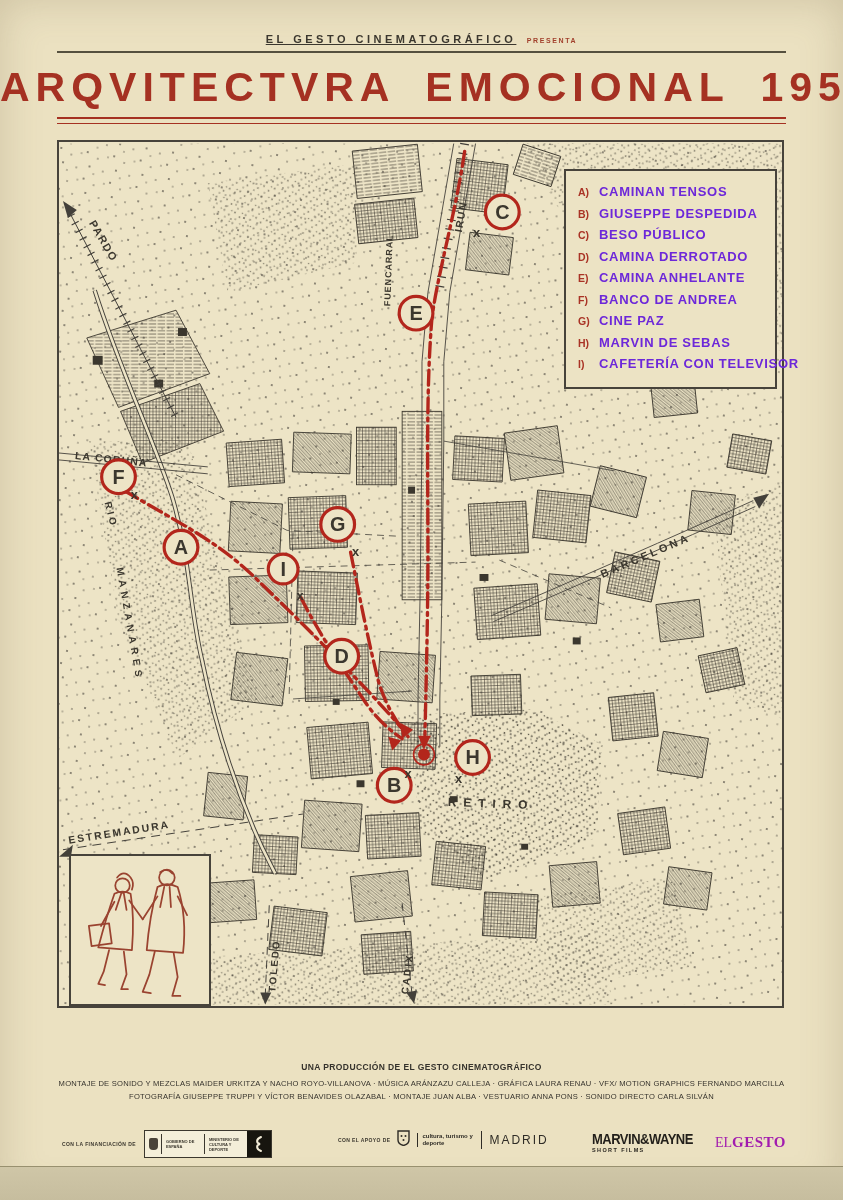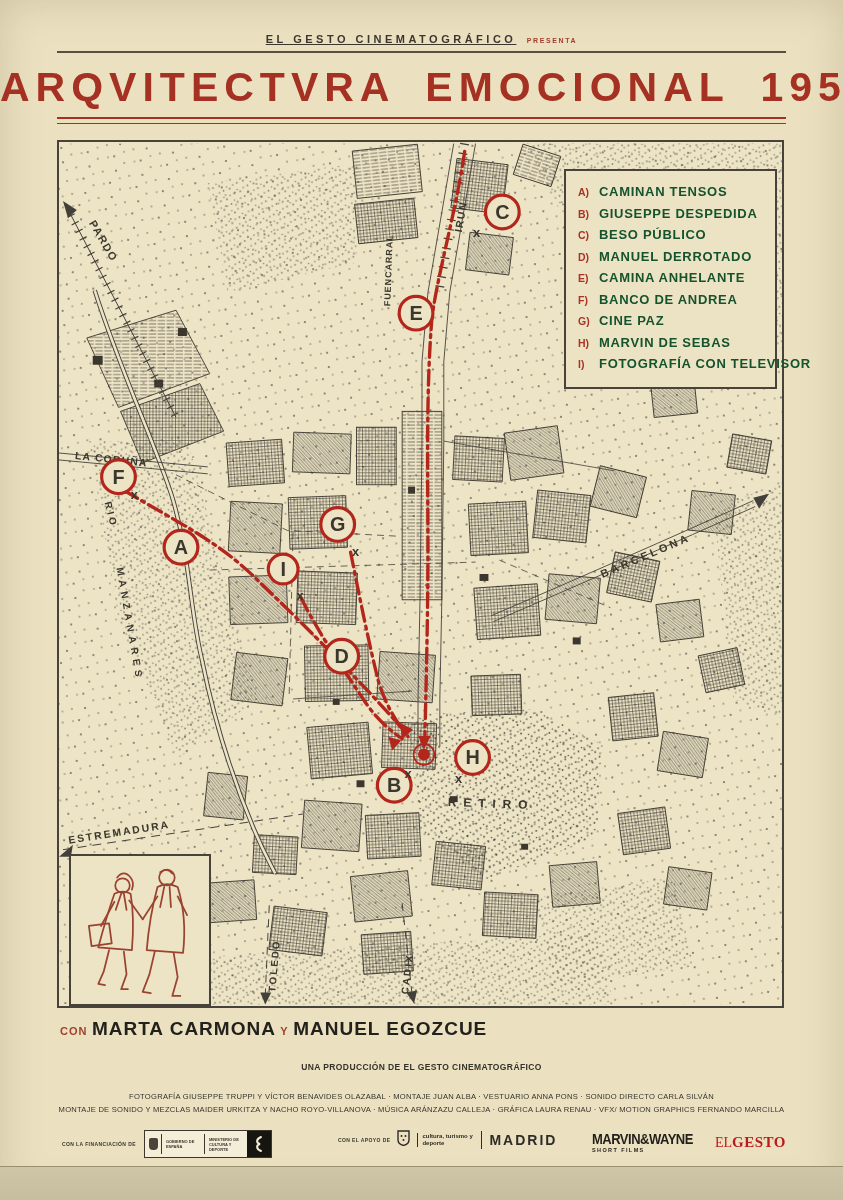--- a/index.html
+++ b/index.html
@@ -16,48 +16,48 @@
   .rule-red-b{position:absolute;left:57px;right:57px;top:123px;border-top:1.5px solid #a53122;}
   
   .map-frame{position:absolute;left:57px;top:140px;width:727px;height:868px;
              border:2px solid #47433b;background:#ede4c6;box-sizing:border-box;}
   .map-frame svg{position:absolute;left:0;top:0;}
   svg text{font-family:"Liberation Sans",sans-serif;fill:#3b372e;font-weight:700;}
   .legend-box{position:absolute;left:505px;top:27px;width:213px;background:#ece3c4;
               border:2px solid #47433b;padding:13px 10px 9px 12px;box-sizing:border-box;}
   .lg-row{display:flex;align-items:baseline;margin-bottom:6.5px;}
   .lg-key{width:21px;flex:none;color:#a93325;font-size:10.5px;font-weight:700;}
-  .lg-label{color:#14532d;font-size:13px;font-weight:700;letter-spacing:.7px;white-space:nowrap;}
+  .lg-label{color:#6d28d9;font-size:13px;font-weight:700;letter-spacing:.7px;white-space:nowrap;}
   .figure-box{position:absolute;left:10px;top:712px;width:142px;height:152px;background:#ede4c6;
               border:2px solid #47433b;box-sizing:border-box;}
   
   .cast-line{position:absolute;left:60px;top:1018px;color:#23211c;white-space:nowrap;}
   .cast-small{font-size:11px;font-weight:700;color:#a2402c;letter-spacing:1px;}
   .cast-name{font-size:19px;font-weight:700;letter-spacing:1px;color:#23211c;}
   .credits{position:absolute;top:1062px;left:0;width:100%;text-align:center;color:#35322c;}
-  .credits .c1{font-size:8.5px;font-weight:700;letter-spacing:.4px;margin-bottom:19px;}
+  .credits .c1{font-size:8.5px;font-weight:700;letter-spacing:.4px;margin-bottom:6px;}
   .credits .cl{font-size:7.6px;font-weight:400;letter-spacing:.25px;line-height:12.5px;}
   
   .footer{position:absolute;left:0;top:1124px;width:100%;height:40px;color:#2f2c26;}
   .micro-label{font-size:5px;letter-spacing:.4px;font-weight:700;color:#3b372e;}
   .fin-group{position:absolute;left:62px;top:6px;display:flex;align-items:center;gap:8px;}
   .gov-box{display:flex;align-items:center;border:1px solid #3b372e;background:#f4eed9;height:26px;padding:0 0 0 4px;}
   .gov-shield{width:9px;height:12px;background:#4a4339;border-radius:2px 2px 4px 4px;margin-right:3px;}
   .gov-texts{display:flex;flex-direction:column;justify-content:center;border-left:1px solid #3b372e;padding:0 4px;height:20px;}
   .gov-texts span{font-size:4px;line-height:5px;font-weight:700;color:#3b372e;width:34px;}
   .icaa{width:24px;height:26px;background:#17150f;display:flex;align-items:center;justify-content:center;}
   .apoyo-group{position:absolute;left:338px;top:6px;display:flex;align-items:center;gap:7px;}
   .madrid-shield{flex:none;}
   .madrid-dept{font-size:6px;line-height:7px;font-weight:700;width:52px;color:#2f2c26;border-left:1px solid #2f2c26;padding-left:4px;}
   .madrid-sep{width:1px;height:18px;background:#2f2c26;}
-  .madrid-name{font-size:14px;font-weight:700;letter-spacing:2px;}
+  .madrid-name{font-size:12px;font-weight:400;letter-spacing:2px;}
   .mw-group{position:absolute;left:592px;top:7px;text-align:left;}
   .mw-name{font-size:13px;font-weight:800;letter-spacing:-.5px;transform:scaleY(1.15);color:#221f1a;}
   .mw-sub{font-size:5.5px;font-weight:800;letter-spacing:1.4px;color:#221f1a;margin-top:1px;}
-  .eg-group{position:absolute;right:57px;top:9px;font-family:"Liberation Serif",serif;color:#b91c1c;}
+  .eg-group{position:absolute;right:57px;top:9px;font-family:"Liberation Serif",serif;color:#a21caf;}
   .eg-el{font-size:14px;font-weight:400;}
   .eg-gesto{font-size:15px;font-weight:700;letter-spacing:.5px;}
   .bottom-band{position:absolute;left:0;top:1166px;width:100%;height:34px;
                background:linear-gradient(#cfc6a7,#c6bd9e);border-top:1px solid #98906f;}
 </style>
 </head>
 <body>
 
 <div class="poster">
 
@@ -287,41 +287,41 @@
       <div class="lg-row">
           <span class="lg-key">B)</span>
           <span class="lg-label">GIUSEPPE DESPEDIDA</span>
         </div>
       <div class="lg-row">
           <span class="lg-key">C)</span>
           <span class="lg-label">BESO PÚBLICO</span>
         </div>
       <div class="lg-row">
           <span class="lg-key">D)</span>
-          <span class="lg-label">MANUEL DERROTADO</span>
+          <span class="lg-label">CAMINA DERROTADO</span>
         </div>
       <div class="lg-row">
           <span class="lg-key">E)</span>
           <span class="lg-label">CAMINA ANHELANTE</span>
         </div>
       <div class="lg-row">
           <span class="lg-key">F)</span>
           <span class="lg-label">BANCO DE ANDREA</span>
         </div>
       <div class="lg-row">
           <span class="lg-key">G)</span>
           <span class="lg-label">CINE PAZ</span>
         </div>
       <div class="lg-row">
           <span class="lg-key">H)</span>
           <span class="lg-label">MARVIN DE SEBAS</span>
         </div>
       <div class="lg-row">
           <span class="lg-key">I)</span>
-          <span class="lg-label">FOTOGRAFÍA CON TELEVISOR</span>
+          <span class="lg-label">CAFETERÍA CON TELEVISOR</span>
         </div>
     </div>
 
     <div class="figure-box">
       <svg width="138" height="148" viewBox="0 0 100 110">
         <g stroke="#9a4330" stroke-width="1.3" fill="none" stroke-linecap="round" stroke-linejoin="round">
           <path d="M33,16 q5,-6 10,0 q3,4 1,9"></path>
           <circle cx="37" cy="22" r="5.4"></circle>
           <path d="M31,28 Q25,45 19,68 L44,70 Q46,45 43,28 Q37,25 31,28"></path>
           <path d="M36,28 L32,40 M38,28 L40,40"></path>
@@ -336,31 +336,25 @@
           <path d="M68,23 L65,38 M72,23 L73,38"></path>
           <path d="M63,30 L52,47"></path>
           <path d="M78,30 L85,44"></path>
           <path d="M61,71 L57,88 L52,101 M52,101 L58,102"></path>
           <path d="M75,72 L78,90 L74,104 M74,104 L80,104"></path>
         </g>
       </svg>
     </div>
   </div>
 
-  <div class="cast-line">
-    <span class="cast-small">CON</span>
-    <span class="cast-name">MARTA CARMONA</span>
-    <span class="cast-small">Y</span>
-    <span class="cast-name">MANUEL EGOZCUE</span>
-  </div>
 
   <div class="credits">
     <div class="c1">UNA PRODUCCIÓN DE EL GESTO CINEMATOGRÁFICO</div>
+    <div class="cl">MONTAJE DE SONIDO Y MEZCLAS MAIDER URKITZA Y NACHO ROYO-VILLANOVA  ·  MÚSICA ARÁNZAZU CALLEJA  ·  GRÁFICA LAURA RENAU  ·  VFX/ MOTION GRAPHICS FERNANDO MARCILLA</div>
     <div class="cl">FOTOGRAFÍA GIUSEPPE TRUPPI Y VÍCTOR BENAVIDES OLAZABAL  ·  MONTAJE JUAN ALBA  ·  VESTUARIO ANNA PONS  ·  SONIDO DIRECTO CARLA SILVÁN</div>
-    <div class="cl">MONTAJE DE SONIDO Y MEZCLAS MAIDER URKITZA Y NACHO ROYO-VILLANOVA  ·  MÚSICA ARÁNZAZU CALLEJA  ·  GRÁFICA LAURA RENAU  ·  VFX/ MOTION GRAPHICS FERNANDO MARCILLA</div>
   </div>
 
   <div class="footer">
     <div class="fin-group">
       <span class="micro-label">CON LA FINANCIACIÓN DE</span>
       <div class="gov-box">
         <span class="gov-shield"></span>
         <span class="gov-texts">
             <span>GOBIERNO DE ESPAÑA</span>
           </span>

